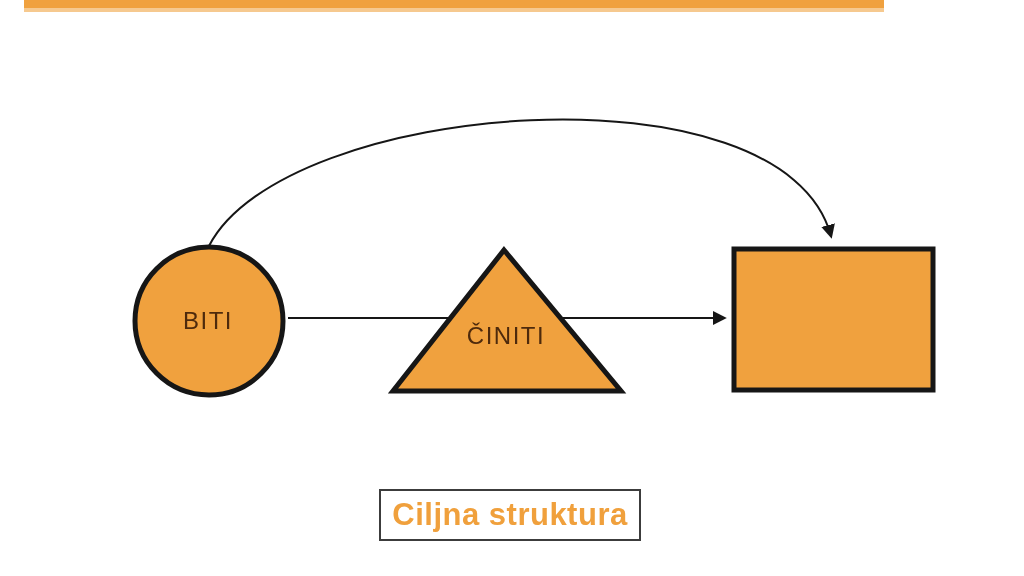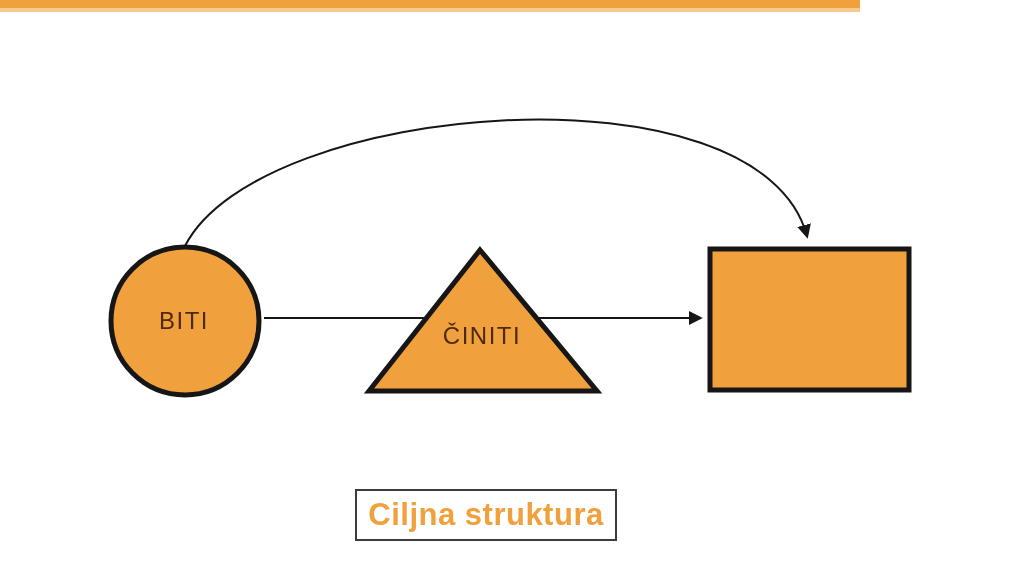--- a/index.html
+++ b/index.html
@@ -15,20 +15,21 @@
   html, body {
     width: 1024px; height: 576px;
     background: var(--slide-bg);
     font-family: "Liberation Sans", sans-serif;
     overflow: hidden;
   }
   .slide {
     position: relative;
     width: 860px; height: 576px;
     background: var(--slide-bg);
+    margin-left: 24px;
   }
   .top-bar {
     position: absolute; top: 0; left: 0;
     width: 100%; height: 12px;
     background: linear-gradient(
       to bottom,
       var(--accent-orange) 0px, var(--accent-orange) 8px,
       var(--top-bar-light) 8px, var(--top-bar-light) 12px
     );
   }

